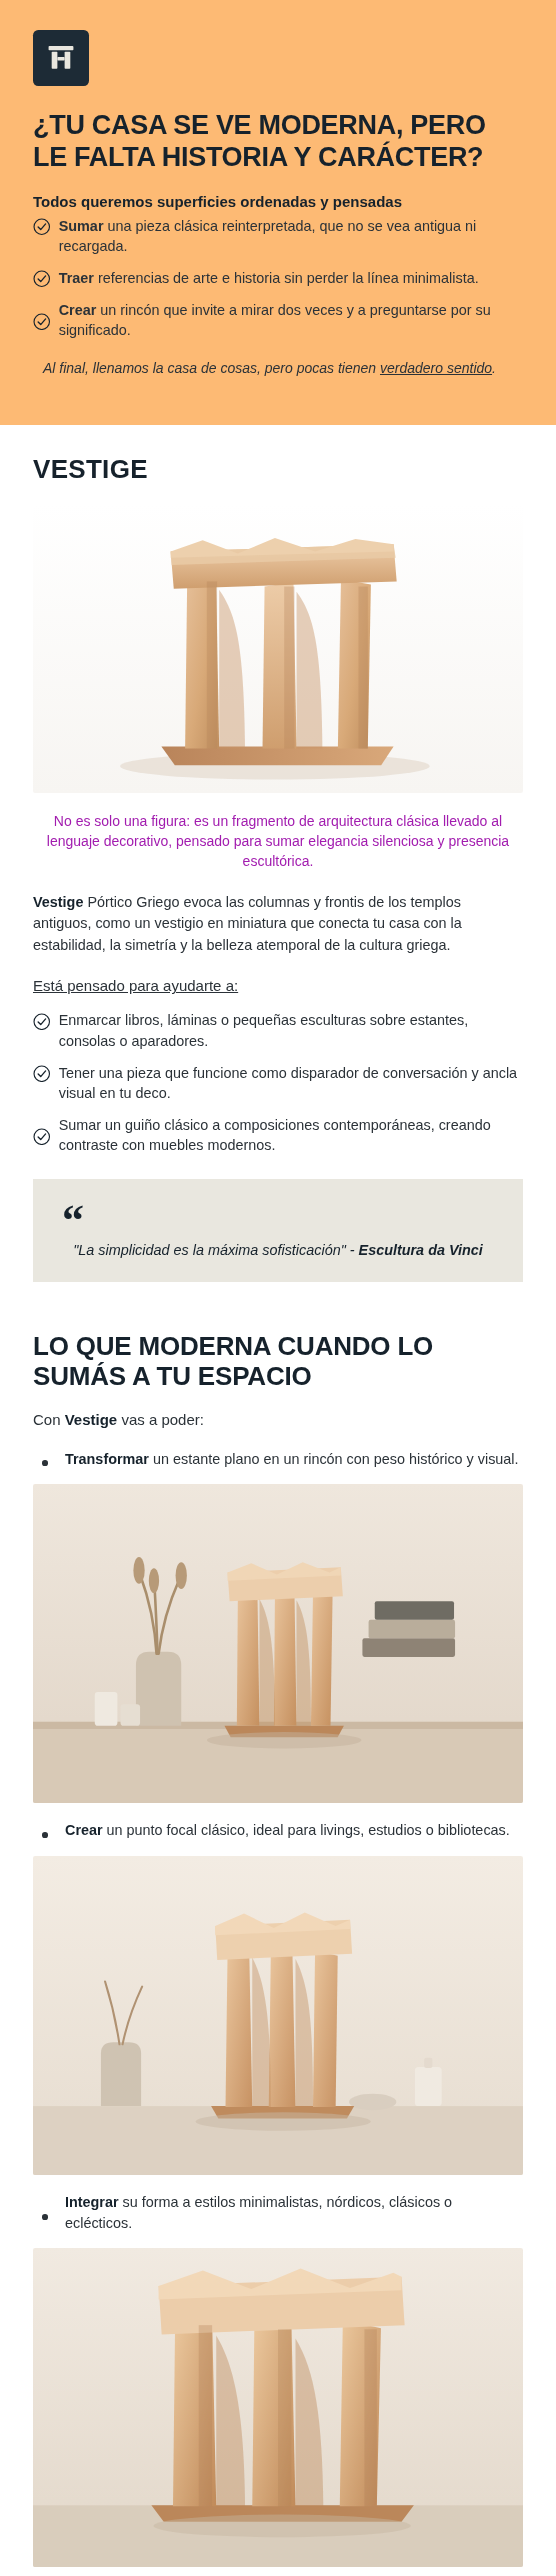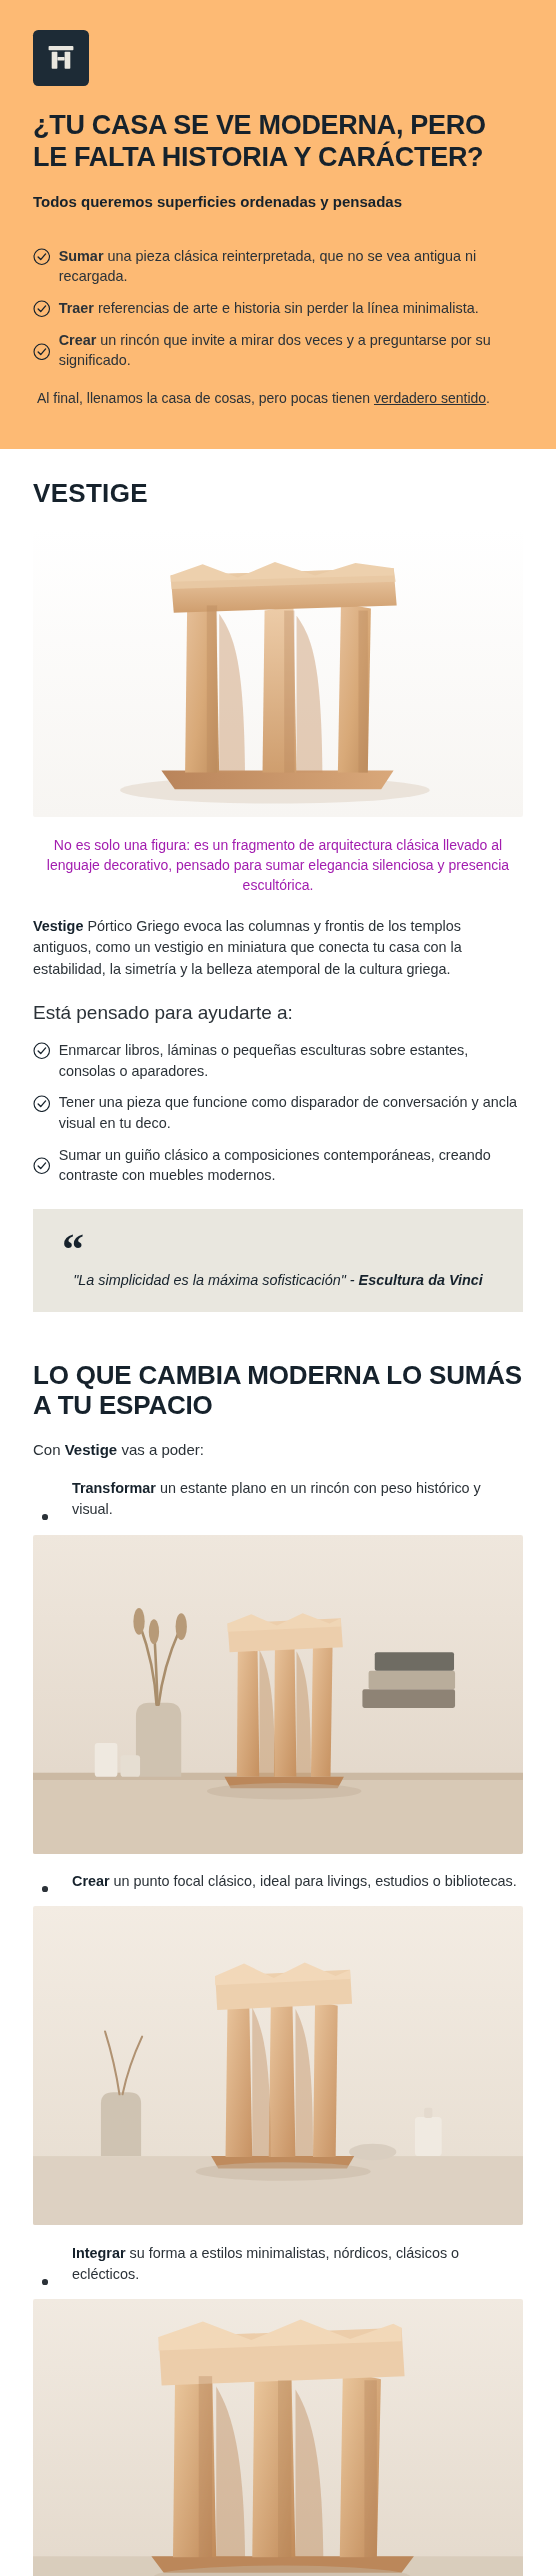--- a/index.html
+++ b/index.html
@@ -49,21 +49,21 @@
     line-height: 1.47;
     color: #2b3238;
     margin: 0 0 17.5px 0;
     font-weight: 400;
   }
   .intro p.strong-line {
     font-size: 15px;
     line-height: 1.45;
     color: #16222c;
     font-weight: 700;
-    margin: 0 0 33px 0;
+    margin: 0 0 3px 0;
   }
   .intro p.lead-small {
     font-size: 14.4px;
     line-height: 1.45;
     color: #2b3238;
     margin: 0 0 10.3px 0;
   }
 
   ul.checklist {
     list-style: none;
@@ -85,21 +85,22 @@
     width: 17.5px;
     height: 17.5px;
     margin-top: 2.1px;
   }
   .check svg { display: block; }
 
   .intro p.closing {
     font-size: 14px;
     line-height: 1.45;
     color: #2b3238;
-    margin: 4px;
+    font-style: italic;
+    margin: 10px;
   }
   .intro p.closing u { text-decoration: underline; }
 
   
   .vestige {
     background: #ffffff;
     padding: 29px 33px 20.6px 33px;
   }
   .vestige h2 {
     font-size: 26px;
@@ -130,24 +131,25 @@
 
   .vestige p.desc {
     font-size: 14.4px;
     line-height: 1.47;
     color: #2b3238;
     margin: 0 0 19.6px 0;
   }
   .vestige p.desc b { font-weight: 700; color: #16222c; }
 
   .vestige p.sub-lead {
-    font-size: 19px;
+    font-size: 15px;
     line-height: 1.45;
     color: #2b3238;
     margin: 0 0 13.4px 0;
+    text-decoration: underline;
   }
 
   ul.checklist.dark li { color: #2b3238; }
 
   
   .quote {
     background: #e9e7df;
     margin: 23px 0 0 0;
     padding: 17.5px 29px 20.6px 29px;
     position: relative;
@@ -192,22 +194,22 @@
   .benefits p.lead b { font-weight: 700; color: #16222c; }
 
   ul.bullets {
     list-style: none;
     margin: 0;
     padding: 0;
   }
   ul.bullets > li { margin-bottom: 5.2px; }
   .bullet-row {
     display: flex;
-    align-items: flex-end;
-    gap: 24px;
+    align-items: center;
+    gap: 17px;
     padding-left: 9.3px;
   }
   .dot {
     flex: 0 0 auto;
     width: 5.7px;
     height: 5.7px;
     border-radius: 50%;
     background: #2b3238;
     margin-top: 8.2px;
   }
@@ -377,21 +379,21 @@
       </li>
     </ul>
 
     <div class="quote">
       <div class="qmark">“</div>
       <p class="qtext"><span>"La simplicidad es la máxima sofisticación" - </span><b>Escultura da Vinci</b></p>
     </div>
   </section>
 
   <section class="benefits">
-    <h2>LO QUE CAMBIA MODERNA LO SUMÁS A TU ESPACIO</h2>
+    <h2>LO QUE MODERNA CUANDO LO SUMÁS A TU ESPACIO</h2>
 
     <p class="lead"><span>Con </span><b>Vestige</b><span> vas a poder:</span></p>
 
     <ul class="bullets">
 
       <li>
         <div class="bullet-row">
           <span class="dot"></span>
           <span class="bullet-text"><b>Transformar</b><span> un estante plano en un rincón con peso histórico y visual.</span></span>
         </div>

